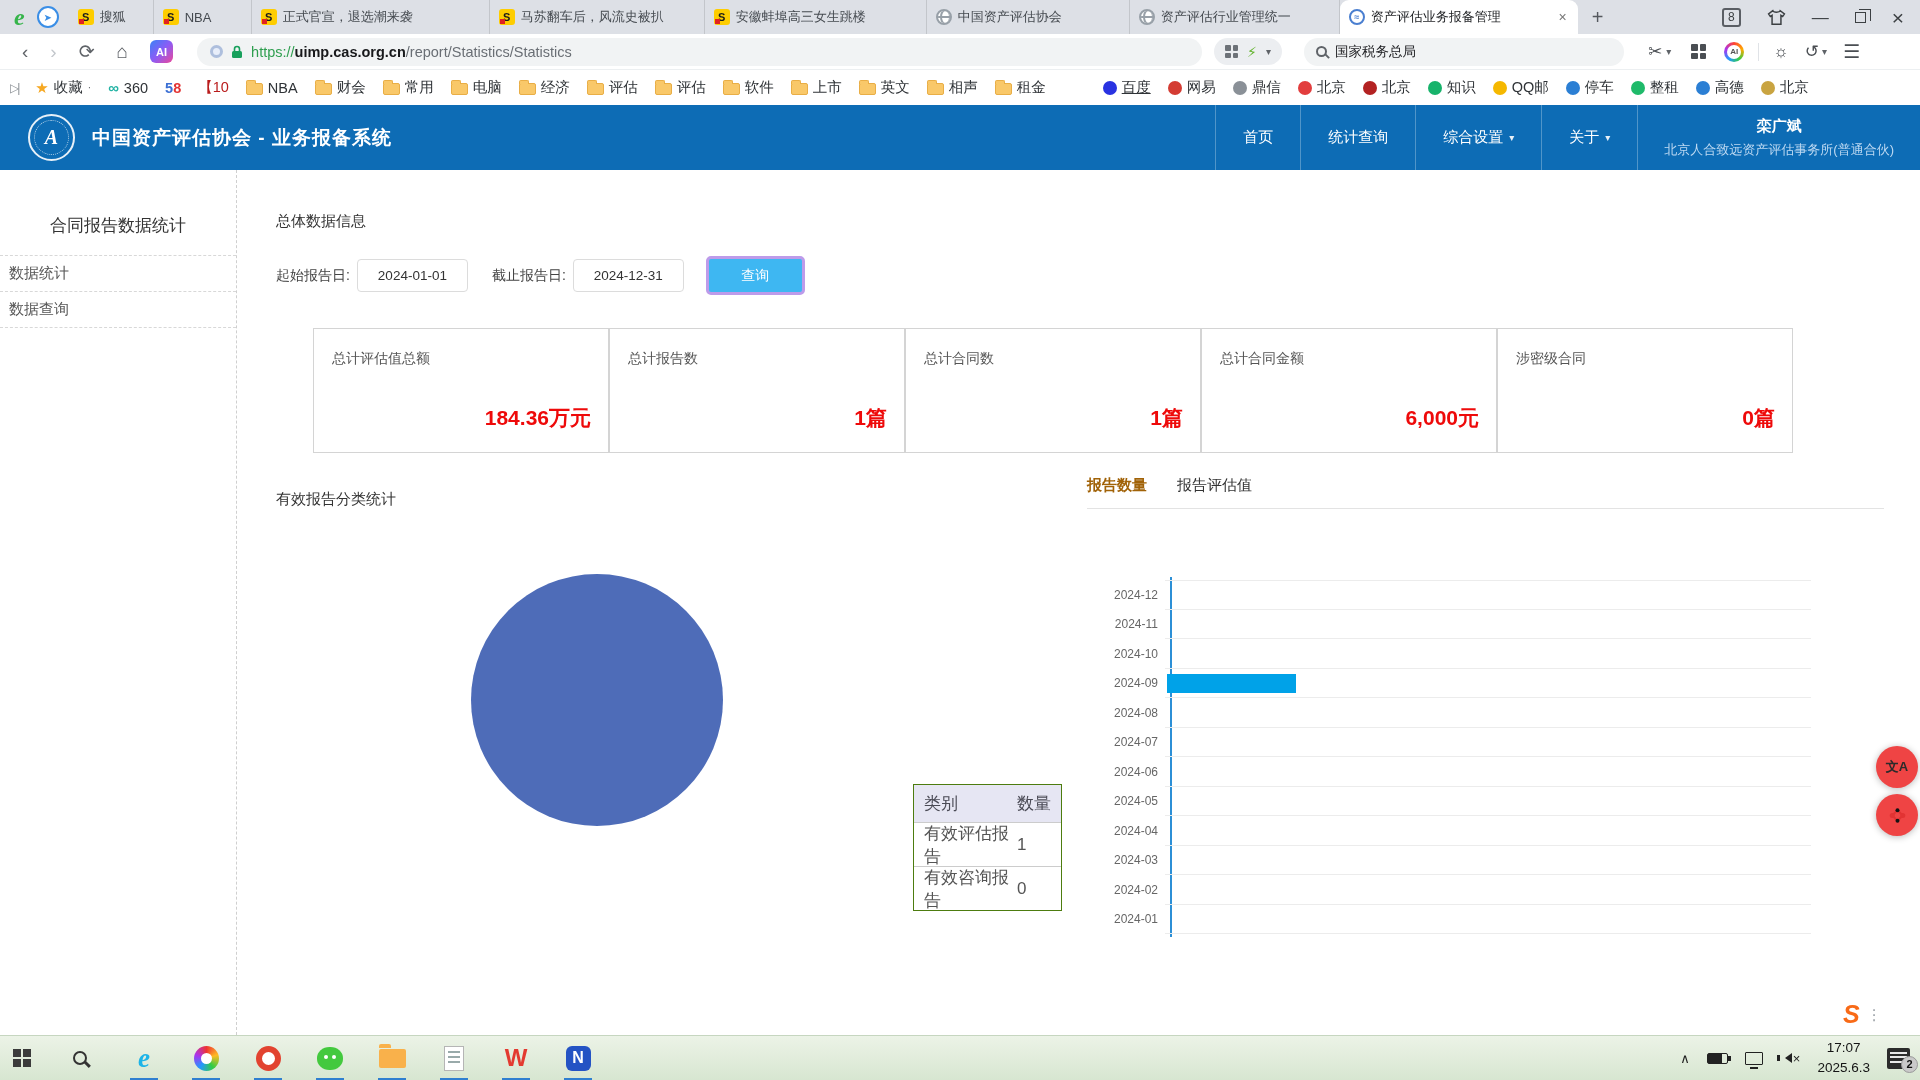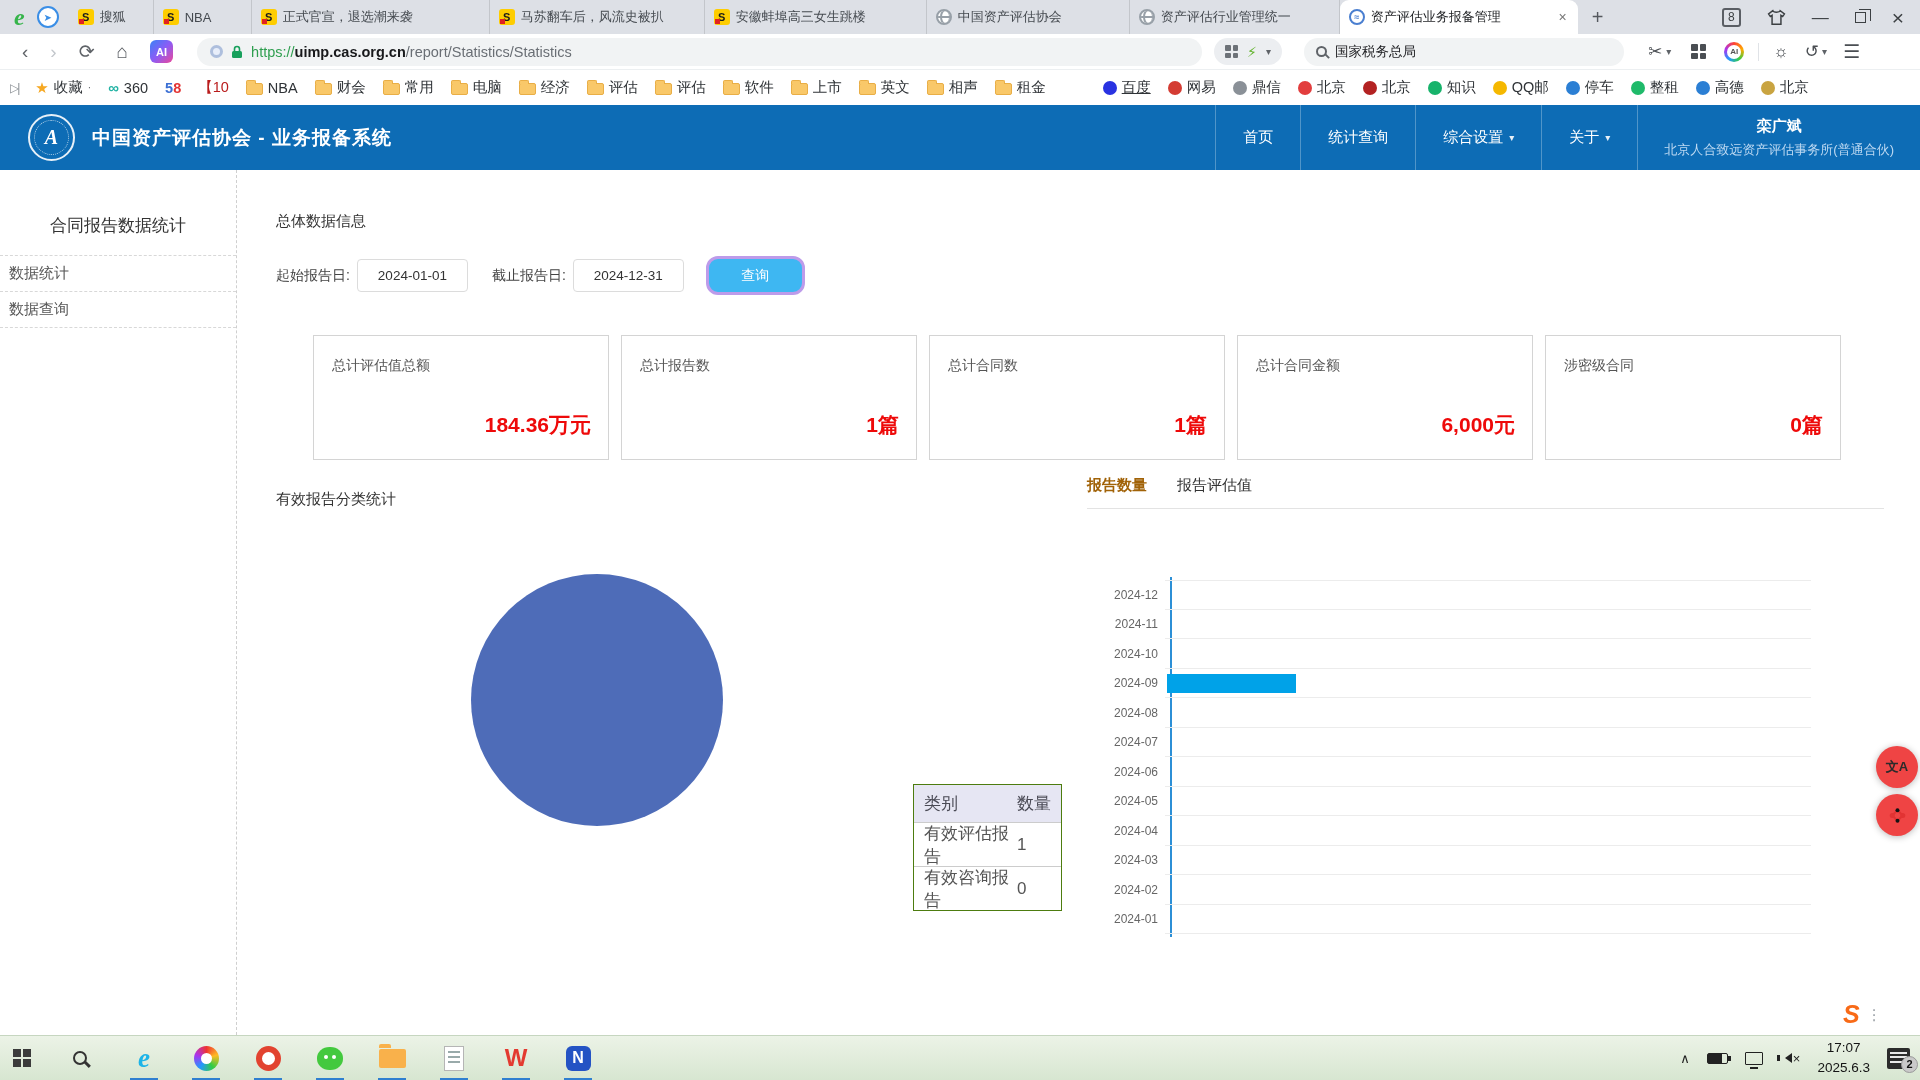--- a/index.html
+++ b/index.html
@@ -79,22 +79,22 @@
   .sidebar{position:absolute;left:0;top:0;width:237px;height:100%;border-right:1px dashed #cfcfcf}
   .sidebar-title{font-size:17px;color:#333;text-align:center;padding:44px 20px 18px 20px}
   .side-item{border-top:1px dashed #d8d8d8;padding:8px 0 8px 9px;font-size:15px;color:#555;cursor:pointer}
   .side-item:last-child{border-bottom:1px dashed #d8d8d8}
   .main{position:absolute;left:237px;top:0;right:0;bottom:0}
   .section-title{position:absolute;left:39px;top:42px;font-size:15px;color:#333}
   .filters{position:absolute;left:39px;top:86px;display:flex;align-items:center}
   .f-label{font-size:14px;color:#444}
   .f-input{width:111px;height:33px;border:1px solid #dcdcdc;border-radius:4px;display:flex;align-items:center;justify-content:center;font-size:13.5px;color:#333;margin-left:7px;background:#fff}
   .f-label.second{margin-left:24px}
-  .query-btn{margin-left:22px;width:99px;height:39px;background:#3eb7f2;border:3px solid #bd9bea;border-radius:12px;color:#fff;font-size:14px;display:flex;align-items:center;justify-content:center;cursor:pointer}
-  .cards{position:absolute;left:76px;top:165px;display:flex;gap:12px}
+  .query-btn{margin-left:22px;width:99px;height:39px;background:#3eb7f2;border:3px solid #bd9bea;border-radius:5px;color:#fff;font-size:14px;display:flex;align-items:center;justify-content:center;cursor:pointer}
+  .cards{position:absolute;left:76px;top:158px;display:flex;}
   .card{width:296px;height:125px;border:1px solid #d4d4d4;background:#fff;position:relative}
   .card-title{position:absolute;left:18px;top:21px;font-size:14px;color:#555}
   .card-value{position:absolute;right:17px;bottom:20px;font-size:21px;font-weight:bold;color:#ee0a0a}
   .pie-title{position:absolute;left:39px;top:320px;font-size:15px;color:#333}
   .pie{position:absolute;left:234px;top:404px;width:252px;height:252px;border-radius:50%}
   .mini-table{position:absolute;left:676px;top:614px;width:149px;border:1px solid #4d7c0f;font-size:17px;color:#555}
   .mt-head{display:flex;background:#e6e6f3;color:#4a4a55;height:37px;align-items:center}
   .mt-row{display:flex;height:44px;align-items:center;border-top:1px solid #ccc;background:#fff}
   .mt-c1{flex:1;padding-left:10px}
   .mt-c2{width:44px}

